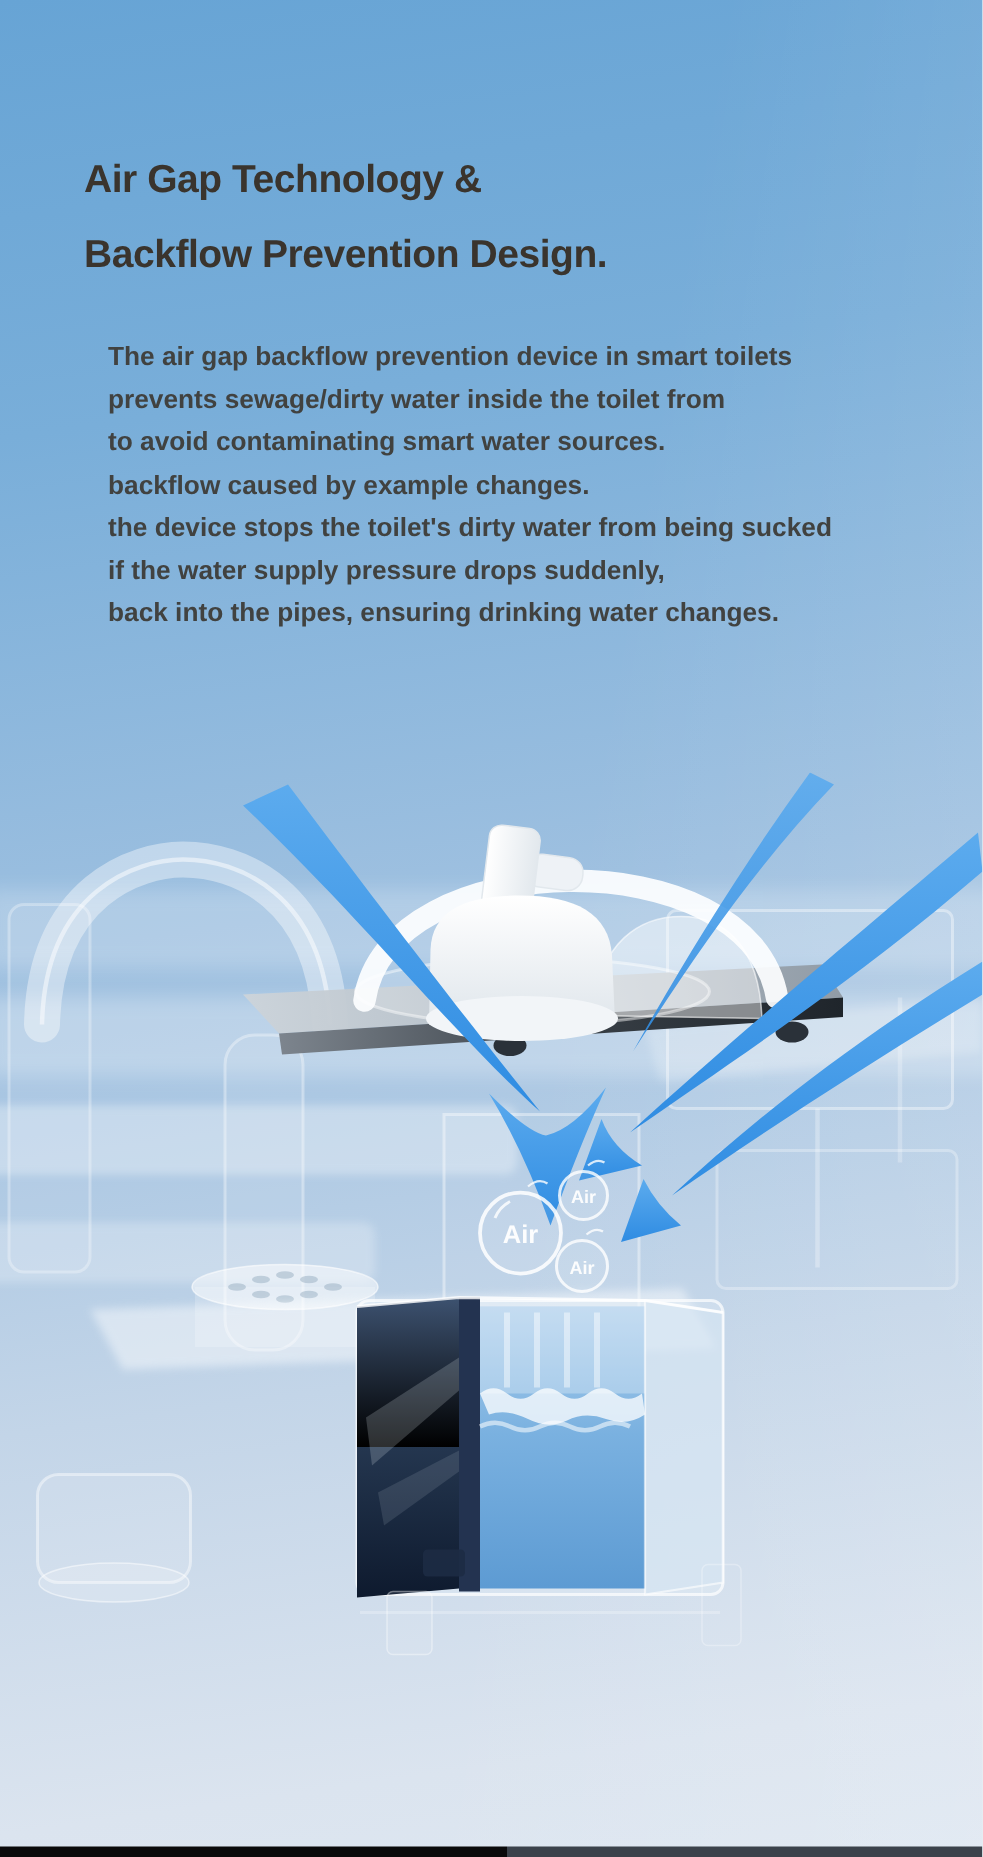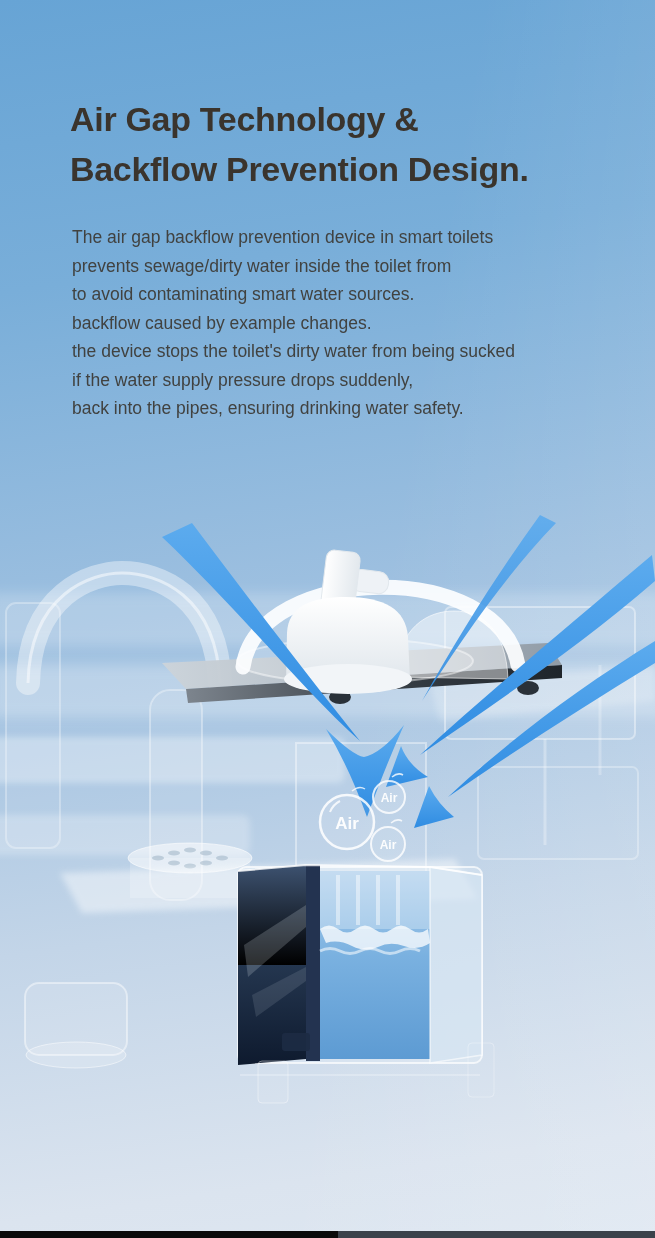--- a/index.html
+++ b/index.html
@@ -7,29 +7,29 @@
     position:relative;
     width:655px;height:1238px;
     margin:0 auto;
     overflow:hidden;
     font-family:"Liberation Sans", sans-serif;
     background:
       linear-gradient(100deg, rgba(255,255,255,0) 55%, rgba(255,255,255,.14) 100%),
       linear-gradient(172deg, #67a4d5 0%, #79aed9 22%, #9ec0e0 48%, #c3d5e8 72%, #dbe4ef 92%, #dee7f1 100%);
   }
   .headline{
-    position:absolute;left:70px;top:94px;right:40px;
+    position:absolute;left:56px;top:94px;right:40px;
     color:#3a342d;
-    font-size:34px;line-height:50px;font-weight:700;
+    font-size:26px;line-height:50px;font-weight:700;
     letter-spacing:-0.3px;
   }
   .description{
     position:absolute;left:72px;top:223px;right:36px;
     color:#414240;
-    font-size:17.5px;line-height:28.5px;font-weight:400;
+    font-size:17.5px;line-height:28.5px;font-weight:700;
   }
   .description .line{white-space:nowrap;}
   .illustration{
     position:absolute;left:0;top:515px;width:655px;height:620px;
   }
   .bottom-strip{
     position:absolute;left:0;bottom:0;width:655px;height:7px;
     display:flex;
   }
   .strip-left{width:338px;height:100%;background:#0a0a0b;}
@@ -47,21 +47,21 @@
     <div>Backflow Prevention Design.</div>
   </div>
 
   <div class="description">
     <div class="line">The air gap backflow prevention device in smart toilets</div>
     <div class="line">prevents sewage/dirty water inside the toilet from</div>
     <div class="line">to avoid contaminating smart water sources.</div>
     <div class="line">backflow caused by example changes.</div>
     <div class="line">the device stops the toilet's dirty water from being sucked</div>
     <div class="line">if the water supply pressure drops suddenly,</div>
-    <div class="line">back into the pipes, ensuring drinking water safety.</div>
+    <div class="line">back into the pipes, ensuring drinking water changes.</div>
   </div>
 
   <svg class="illustration" viewBox="0 0 655 620" xmlns="http://www.w3.org/2000/svg">
     <defs>
       <filter id="f1" x="-20%" y="-20%" width="140%" height="140%">
           <feGaussianBlur stdDeviation="3"></feGaussianBlur>
         </filter>
       <filter id="f2" x="-20%" y="-20%" width="140%" height="140%">
           <feGaussianBlur stdDeviation="6"></feGaussianBlur>
         </filter>

